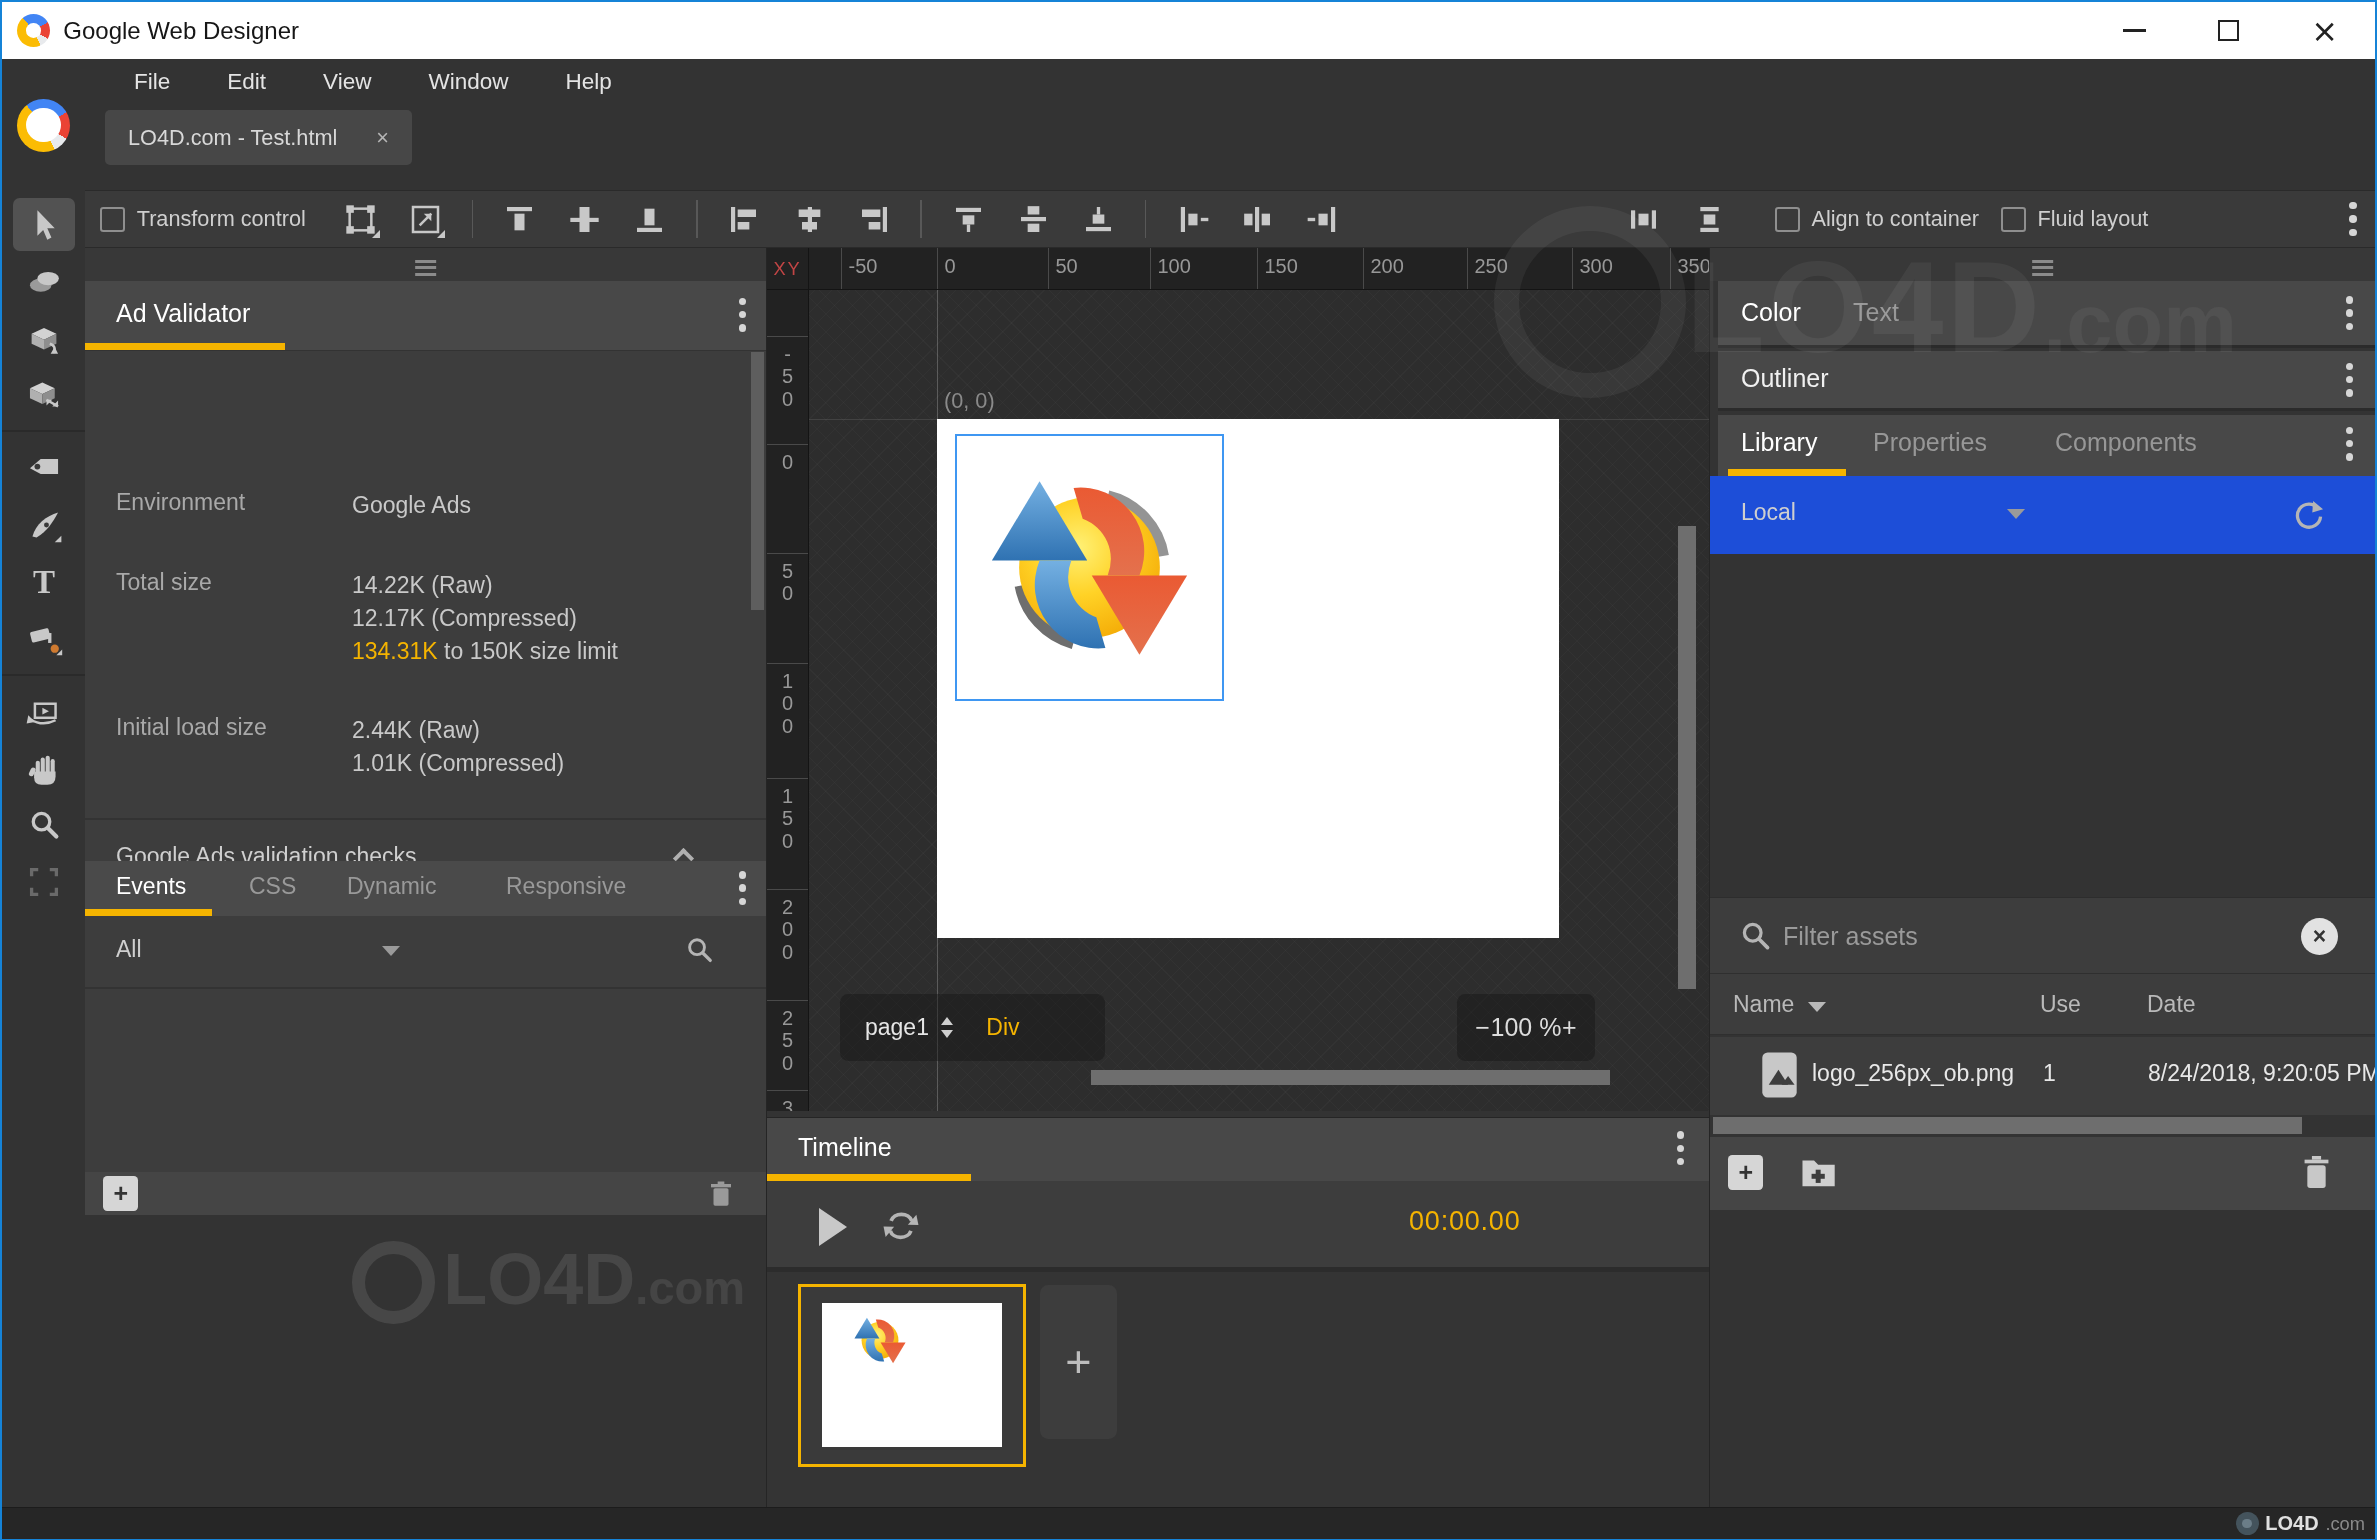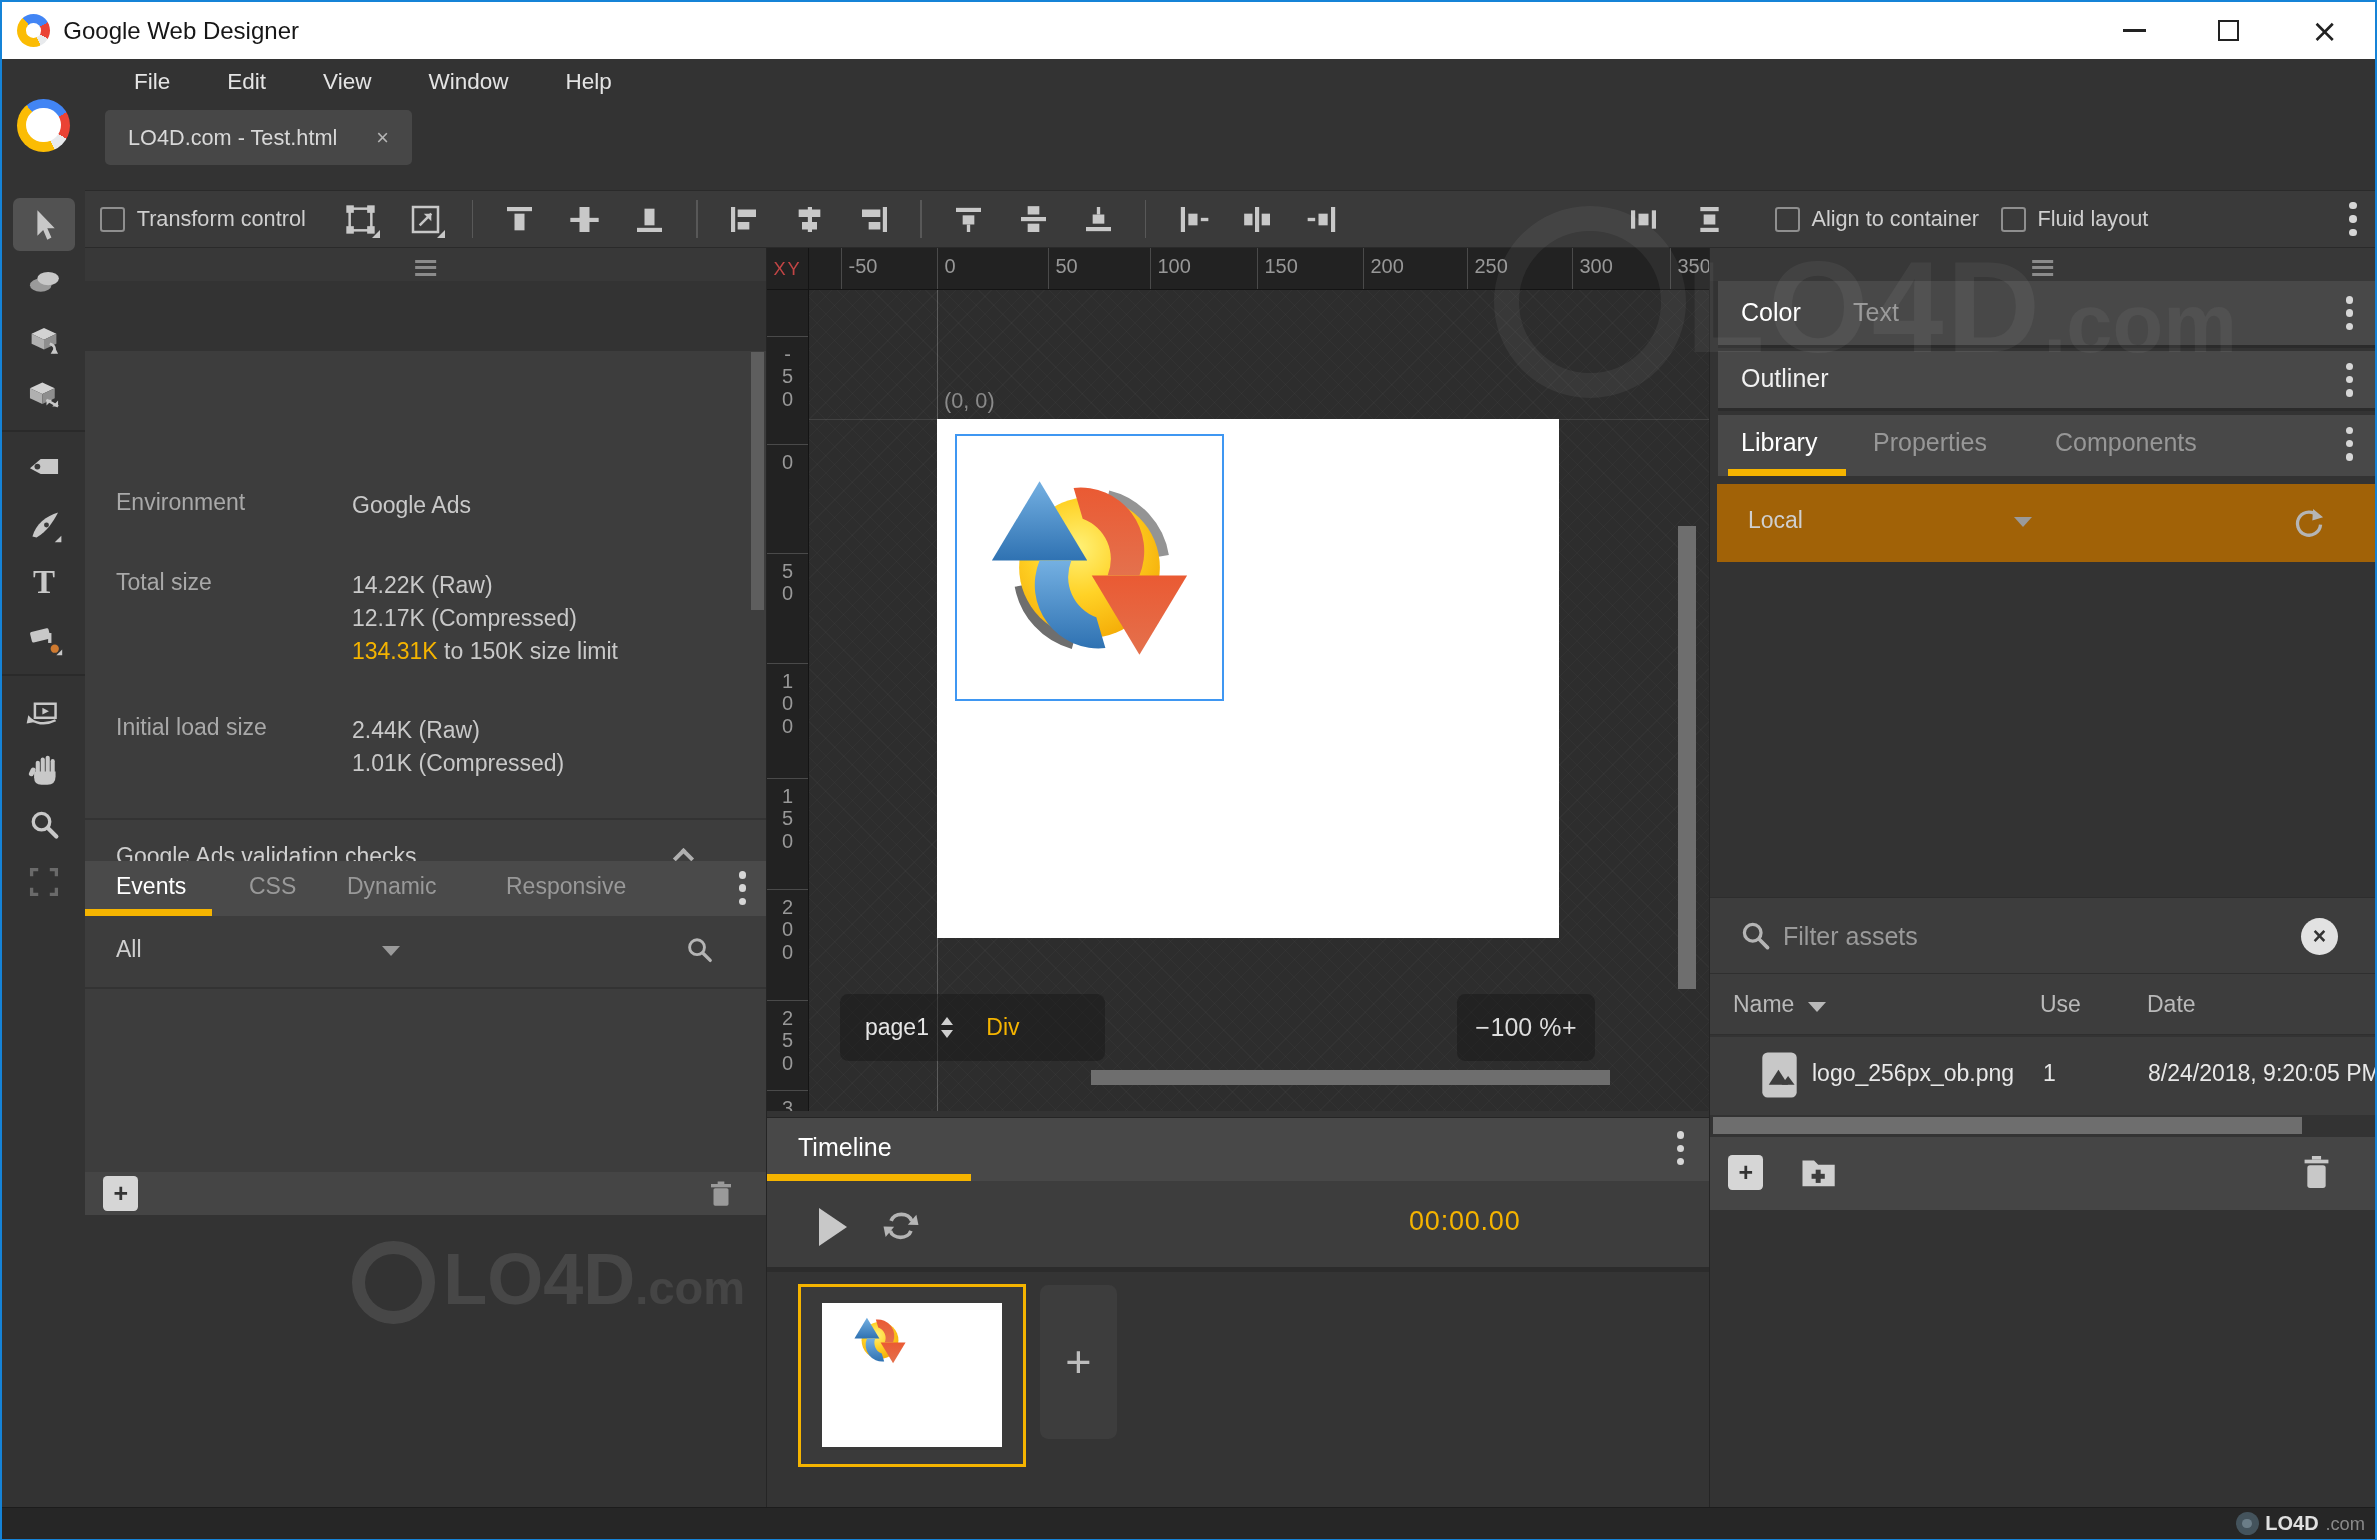--- a/index.html
+++ b/index.html
@@ -150,21 +150,21 @@
                border-radius:8.3px; display:flex; align-items:center; justify-content:center; }
   .add-frame span { font-size:45px; color:#bdbdbd; font-weight:200; }
 
   
   .right-panel { position:absolute; left:1707px; top:246px; right:0; bottom:32px; background:#333;
                  border-left:1.7px solid #252525; }
   .rp-sec { position:absolute; left:8px; right:0; background:#484848; }
   .cl-head { top:33px; height:67px; border-bottom:3.3px solid #2b2b2b; }
   .ol-head { top:103px; height:60px; border-bottom:3.3px solid #2b2b2b; }
   .lib-tabs { top:167px; height:61px; }
-  .local-row { position:absolute; left:0; right:0; top:236px; height:78px; background:#a16207;margin-left:7px; }
+  .local-row { position:absolute; left:0; right:0; top:228px; height:78px; background:#1d4ed8; }
   .local-row .val { position:absolute; left:31px; top:23px; font-size:23px; color:#cfcfcf; }
   .rp-body { position:absolute; left:0; right:0; top:306px; height:343px; background:#333; }
   .no-preview { position:absolute; left:121px; top:146px; width:429px; height:50px; background:#c9c9c9;
                 color:#2b2b2b; font-size:25px; font-weight:bold; letter-spacing:0.8px;
                 display:flex; align-items:center; justify-content:center; }
   .filter-row { position:absolute; left:0; right:0; top:649px; height:77px; background:#3d3d3d;
                 border-top:1.7px solid #2d2d2d; }
   .filter-row input { position:absolute; left:73px; top:15px; width:467px; height:47px; background:transparent;
                       border:none; outline:none; font-size:25px; color:#ddd;
                       font-family:"Liberation Sans",sans-serif; }
@@ -469,20 +469,29 @@
     <div class="tool">
       <svg viewBox="0 0 46 46">
           <path d="M8 16 V8 H16 M30 8 H38 V16 M38 30 V38 H30 M16 38 H8 V30" fill="none" stroke="#6a6a6a" stroke-width="4"></path>
         </svg>
     </div>
   </div>
 
   <div class="left-panel">
     <div class="grip-strip">
       <span class="grip">
+          <i></i>
+          <i></i>
+          <i></i>
+        </span>
+    </div>
+    <div class="phead av-head">
+      <span class="ttl" style="left:31px;top:18.3px;">Ad Validator</span>
+      <span class="accent-bar" style="left:0;width:200px;"></span>
+      <span class="dots" style="position:absolute;right:20px;top:16.7px;">
           <i></i>
           <i></i>
           <i></i>
         </span>
     </div>
     <div class="av-body">
       <span class="av-row-label" style="top:138px;">Environment</span>
       <span class="av-val" style="top:138px;">Google Ads</span>
       <span class="av-row-label" style="top:218px;">Total size</span>
       <div class="av-val" style="top:218px;">

